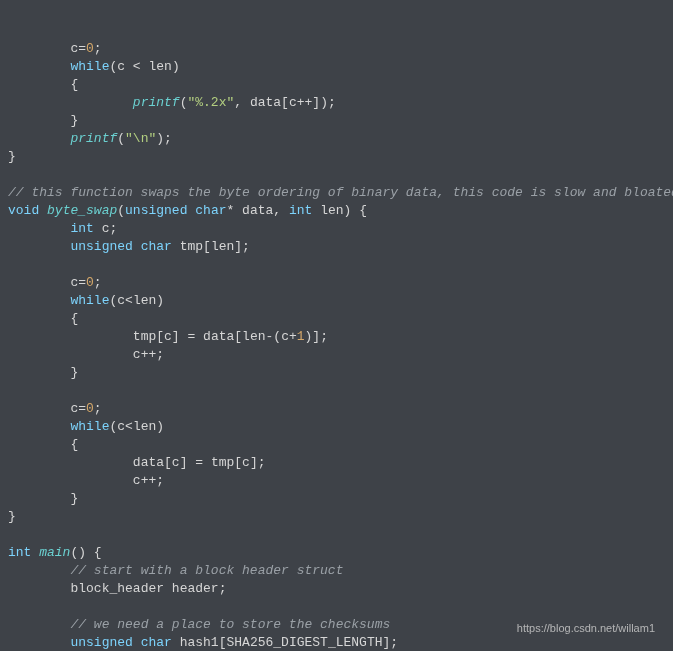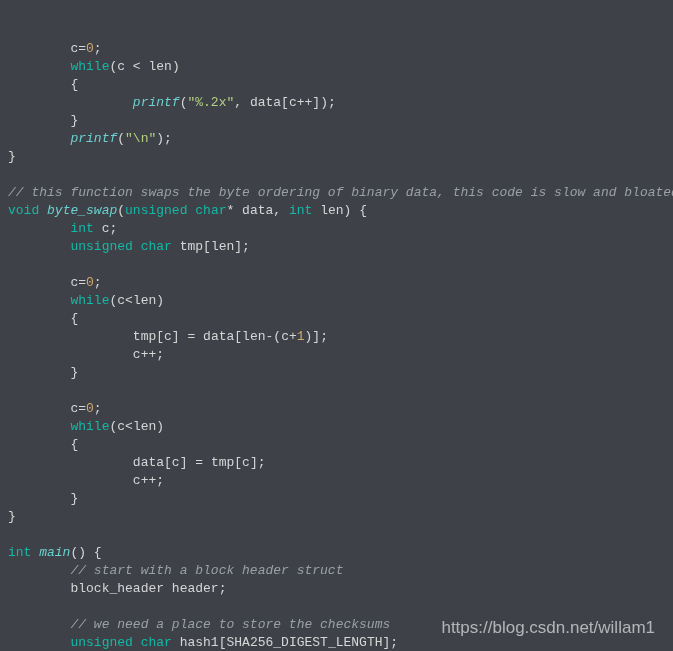--- a/index.html
+++ b/index.html
@@ -16,35 +16,35 @@
   .code-area {
     position: relative;
     width: 673px;
     height: 651px;
     box-sizing: border-box;
     padding: 4px 0 0 8px;
     white-space: pre;
   }
   .line { display: block; height: 18px; }
   .t-default { color: #d6d6d6; }
-  .t-keyword { color: #14b8a6; }   
+  .t-keyword { color: #7dd3fc; }   
   .t-func    { color: #6bd1d1; font-style: italic; }   
   .t-num     { color: #d5a86a; }   
   .t-string  { color: #b3cf80; }   
   .t-comment { color: #9aa0a6; font-style: italic; }
   .t-punct   { color: #d6d6d6; }
   .t-ident   { color: #d6d6d6; }
 
   .watermark {
     position: absolute;
     right: 18px;
     bottom: 14px;
     color: #c9c9c9;
     font-family: Arial, sans-serif;
-    font-size: 17px;
+    font-size: 11px;
     opacity: 0.85;
     font-style: normal;
   }
 </style>
 </head>
 <body>
 
 <div class="code-area">
   <div id="code-lines"><div class="line"><span class="t-default">        </span><span class="t-ident">c</span><span class="t-punct">=</span><span class="t-num">0</span><span class="t-punct">;</span></div><div class="line"><span class="t-default">        </span><span class="t-keyword">while</span><span class="t-punct">(</span><span class="t-ident">c </span><span class="t-punct">&lt;</span><span class="t-ident"> len</span><span class="t-punct">)</span></div><div class="line"><span class="t-default">        </span><span class="t-punct">{</span></div><div class="line"><span class="t-default">                </span><span class="t-func">printf</span><span class="t-punct">(</span><span class="t-string">"%.2x"</span><span class="t-punct">, </span><span class="t-ident">data</span><span class="t-punct">[</span><span class="t-ident">c</span><span class="t-punct">++]</span><span class="t-punct">);</span></div><div class="line"><span class="t-default">        </span><span class="t-punct">}</span></div><div class="line"><span class="t-default">        </span><span class="t-func">printf</span><span class="t-punct">(</span><span class="t-string">"\n"</span><span class="t-punct">);</span></div><div class="line"><span class="t-default"></span><span class="t-punct">}</span></div><div class="line"><span class="t-default"></span></div><div class="line"><span class="t-default"></span><span class="t-comment">// this function swaps the byte ordering of binary data, this code is slow and bloated</span></div><div class="line"><span class="t-default"></span><span class="t-keyword">void</span><span class="t-default"> </span><span class="t-func">byte_swap</span><span class="t-punct">(</span><span class="t-keyword">unsigned char</span><span class="t-punct">* </span><span class="t-ident">data</span><span class="t-punct">, </span><span class="t-keyword">int</span><span class="t-default"> </span><span class="t-ident">len</span><span class="t-punct">) {</span></div><div class="line"><span class="t-default">        </span><span class="t-keyword">int</span><span class="t-default"> </span><span class="t-ident">c</span><span class="t-punct">;</span></div><div class="line"><span class="t-default">        </span><span class="t-keyword">unsigned char</span><span class="t-default"> </span><span class="t-ident">tmp</span><span class="t-punct">[</span><span class="t-ident">len</span><span class="t-punct">];</span></div><div class="line"><span class="t-default"></span></div><div class="line"><span class="t-default">        </span><span class="t-ident">c</span><span class="t-punct">=</span><span class="t-num">0</span><span class="t-punct">;</span></div><div class="line"><span class="t-default">        </span><span class="t-keyword">while</span><span class="t-punct">(</span><span class="t-ident">c</span><span class="t-punct">&lt;</span><span class="t-ident">len</span><span class="t-punct">)</span></div><div class="line"><span class="t-default">        </span><span class="t-punct">{</span></div><div class="line"><span class="t-default">                </span><span class="t-ident">tmp</span><span class="t-punct">[</span><span class="t-ident">c</span><span class="t-punct">] = </span><span class="t-ident">data</span><span class="t-punct">[</span><span class="t-ident">len</span><span class="t-punct">-(</span><span class="t-ident">c</span><span class="t-punct">+</span><span class="t-num">1</span><span class="t-punct">)];</span></div><div class="line"><span class="t-default">                </span><span class="t-ident">c</span><span class="t-punct">++;</span></div><div class="line"><span class="t-default">        </span><span class="t-punct">}</span></div><div class="line"><span class="t-default"></span></div><div class="line"><span class="t-default">        </span><span class="t-ident">c</span><span class="t-punct">=</span><span class="t-num">0</span><span class="t-punct">;</span></div><div class="line"><span class="t-default">        </span><span class="t-keyword">while</span><span class="t-punct">(</span><span class="t-ident">c</span><span class="t-punct">&lt;</span><span class="t-ident">len</span><span class="t-punct">)</span></div><div class="line"><span class="t-default">        </span><span class="t-punct">{</span></div><div class="line"><span class="t-default">                </span><span class="t-ident">data</span><span class="t-punct">[</span><span class="t-ident">c</span><span class="t-punct">] = </span><span class="t-ident">tmp</span><span class="t-punct">[</span><span class="t-ident">c</span><span class="t-punct">];</span></div><div class="line"><span class="t-default">                </span><span class="t-ident">c</span><span class="t-punct">++;</span></div><div class="line"><span class="t-default">        </span><span class="t-punct">}</span></div><div class="line"><span class="t-default"></span><span class="t-punct">}</span></div><div class="line"><span class="t-default"></span></div><div class="line"><span class="t-default"></span><span class="t-keyword">int</span><span class="t-default"> </span><span class="t-func">main</span><span class="t-punct">() {</span></div><div class="line"><span class="t-default">        </span><span class="t-comment">// start with a block header struct</span></div><div class="line"><span class="t-default">        </span><span class="t-ident">block_header header</span><span class="t-punct">;</span></div><div class="line"><span class="t-default"></span></div><div class="line"><span class="t-default">        </span><span class="t-comment">// we need a place to store the checksums</span></div><div class="line"><span class="t-default">        </span><span class="t-keyword">unsigned char</span><span class="t-default"> </span><span class="t-ident">hash1</span><span class="t-punct">[</span><span class="t-ident">SHA256_DIGEST_LENGTH</span><span class="t-punct">];</span></div></div>
   <div class="watermark">https://blog.csdn.net/willam1</div>

